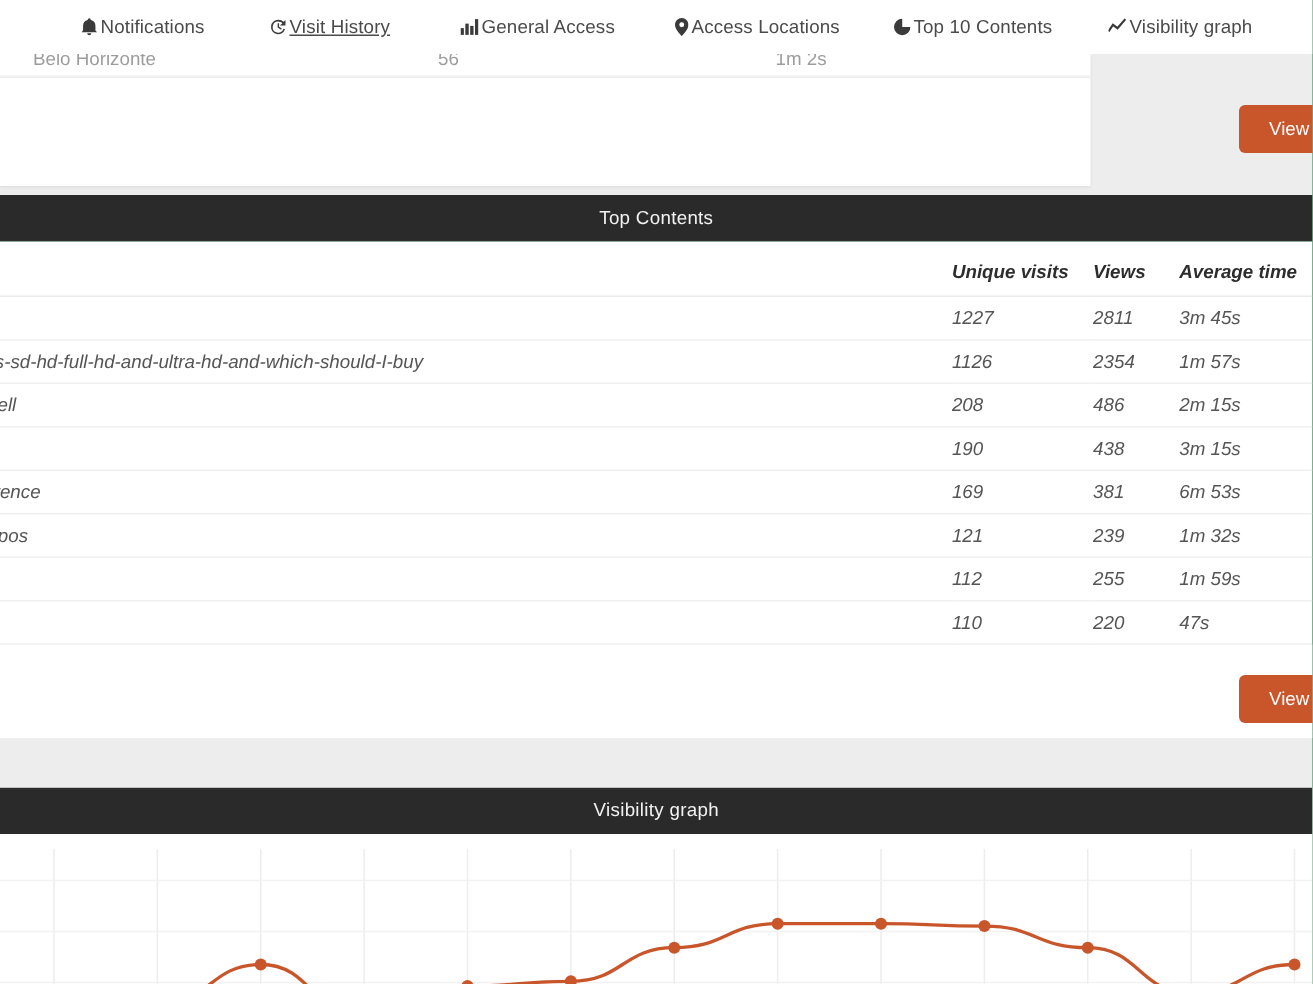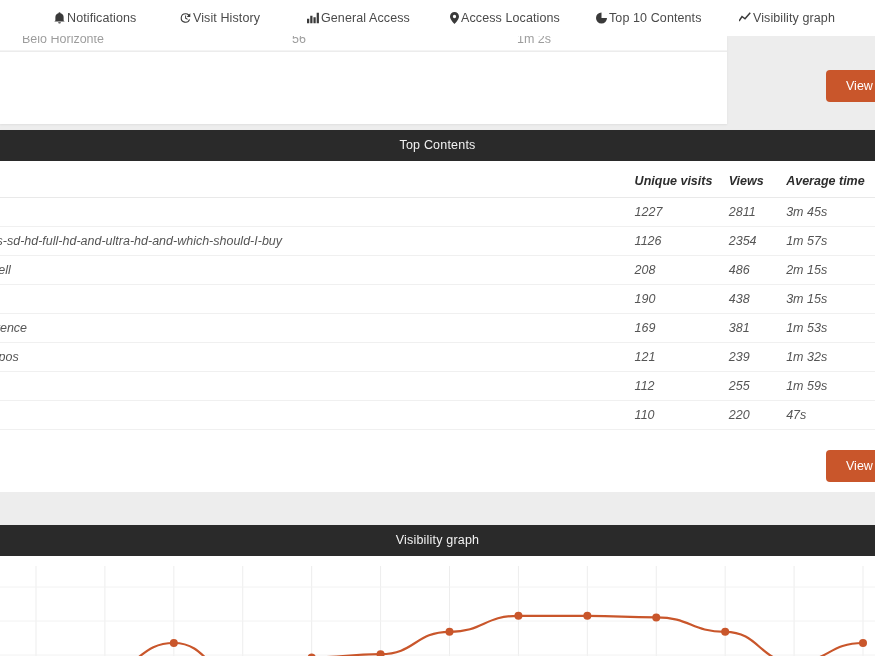--- a/index.html
+++ b/index.html
@@ -49,21 +49,21 @@
   .nav-item .nv-icon {
     font-size: 11px;
     line-height: 1;
     color: #3a3a3a;
     display: inline-block;
   }
   .nav-item svg { display: block; }
 
   
   .nav-notifications   { position: absolute; left: 54px;  }
-  .nav-visit-history   { position: absolute; left: 180px; }
+  .nav-visit-history   { position: absolute; left: 180px; text-decoration: underline; }
   .nav-general-access  { position: absolute; left: 307px; }
   .nav-access-locations{ position: absolute; left: 450px; }
   .nav-top10           { position: absolute; left: 596px; }
   .nav-visibility      { position: absolute; left: 739px; }
 
   
   .card-above {
     position: absolute;
     top: 36px;
     left: 0;
@@ -320,21 +320,21 @@
           <tr>
               <td class="col-page">advantages-of-shopping-online</td>
               <td class="col-uv">190</td>
               <td class="col-views">438</td>
               <td class="col-avg">3m 15s</td>
             </tr>
           <tr>
               <td class="col-page">social-media-x-social-networks-what-the-difference</td>
               <td class="col-uv">169</td>
               <td class="col-views">381</td>
-              <td class="col-avg">1m 53s</td>
+              <td class="col-avg">6m 53s</td>
             </tr>
           <tr>
               <td class="col-page">digital-marketing-agency-in-sao-jose-dos-campos</td>
               <td class="col-uv">121</td>
               <td class="col-views">239</td>
               <td class="col-avg">1m 32s</td>
             </tr>
           <tr>
               <td class="col-page">contact</td>
               <td class="col-uv">112</td>

